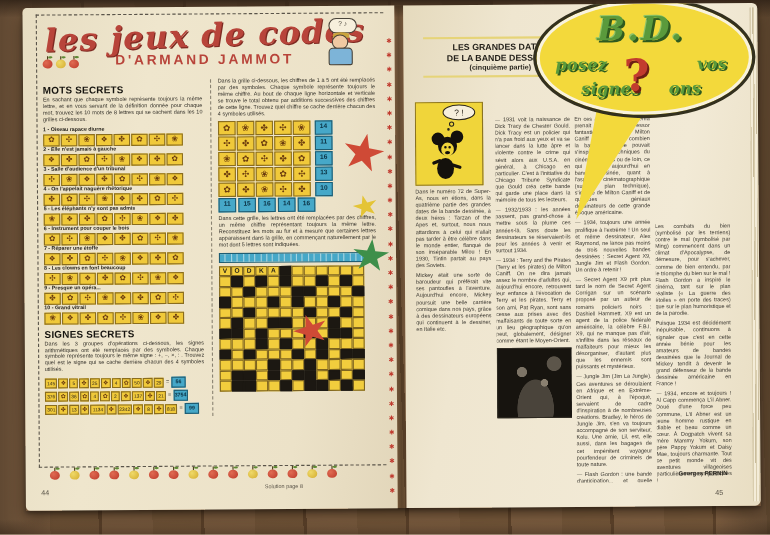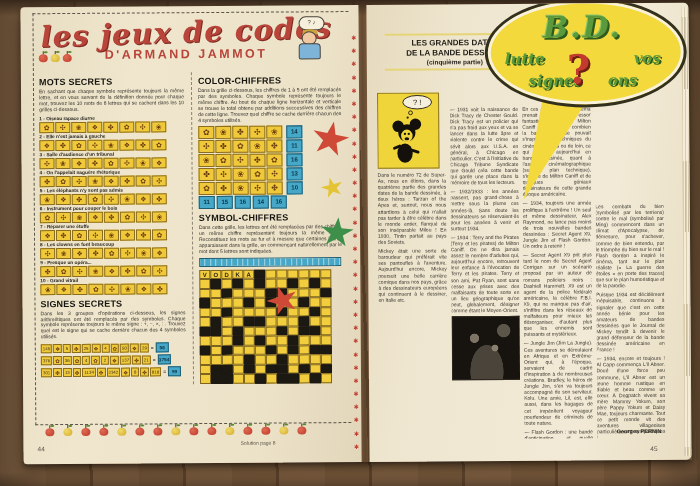--- a/index.html
+++ b/index.html
@@ -347,21 +347,20 @@
                   <span class="ncell">8</span>
                   <span class="ncell sym">✤</span>
                   <span class="ncell">818</span>
                   <span class="eq">=</span>
                   <span class="result">99</span>
                 </div>
               </div>
           </div>
 
           <div class="lp-col-b">
-            <h3>COLOR-CHIFFRES</h3>
             <p class="intro">Dans la grille ci-dessous, les chiffres de 1 à 5 ont été remplacés par des symboles. Chaque symbole représente toujours le même chiffre. Au bout de chaque ligne horizontale et verticale se trouve le total obtenu par additions successives des chiffres de cette ligne. Trouvez quel chiffre se cache derrière chacun des 4 symboles utilisés.</p>
             <div class="cgrid">
                 <div class="cgrow">
                   <span class="cgcell">✿</span>
                   <span class="cgcell">❀</span>
                   <span class="cgcell">✤</span>
                   <span class="cgcell">✣</span>
                   <span class="cgcell">❀</span>
                   <span class="total">14</span>
                 </div>
@@ -399,21 +398,20 @@
                 </div>
                 <div class="cgrow totals">
                   <span class="total">11</span>
                   <span class="total">15</span>
                   <span class="total">16</span>
                   <span class="total">14</span>
                   <span class="total">16</span>
                 </div>
               </div>
 
-            <h3>SYMBOL-CHIFFRES</h3>
             <p class="intro">Dans cette grille, les lettres ont été remplacées par des chiffres, un même chiffre représentant toujours la même lettre. Reconstituez les mots au fur et à mesure que certaines lettres apparaissent dans la grille, en commençant naturellement par le mot dont 5 lettres sont indiquées.</p>
             <div class="legend">
                 <span class="lcell"></span>
                 <span class="lcell"></span>
                 <span class="lcell"></span>
                 <span class="lcell"></span>
                 <span class="lcell"></span>
                 <span class="lcell"></span>
                 <span class="lcell"></span>
                 <span class="lcell"></span>
@@ -682,21 +680,21 @@
         <div class="hline2">DE LA BANDE DESSINEE</div>
         <div class="hline3">(cinquième partie)</div>
         <div class="rule"></div>
       </div>
 
       <div class="bubble-wrap">
         <div class="tail"></div>
         <div class="bubble"></div>
         <div class="bd-title">B.D.</div>
         <div class="bd-l2">
-          <span>lutte</span>
+          <span>posez</span>
           <span>vos</span>
         </div>
         <div class="bd-l3">
           <span>signes</span>
           <span>ons</span>
         </div>
         <div class="bd-q">?</div>
       </div>
 
       <div class="rp-cols">

